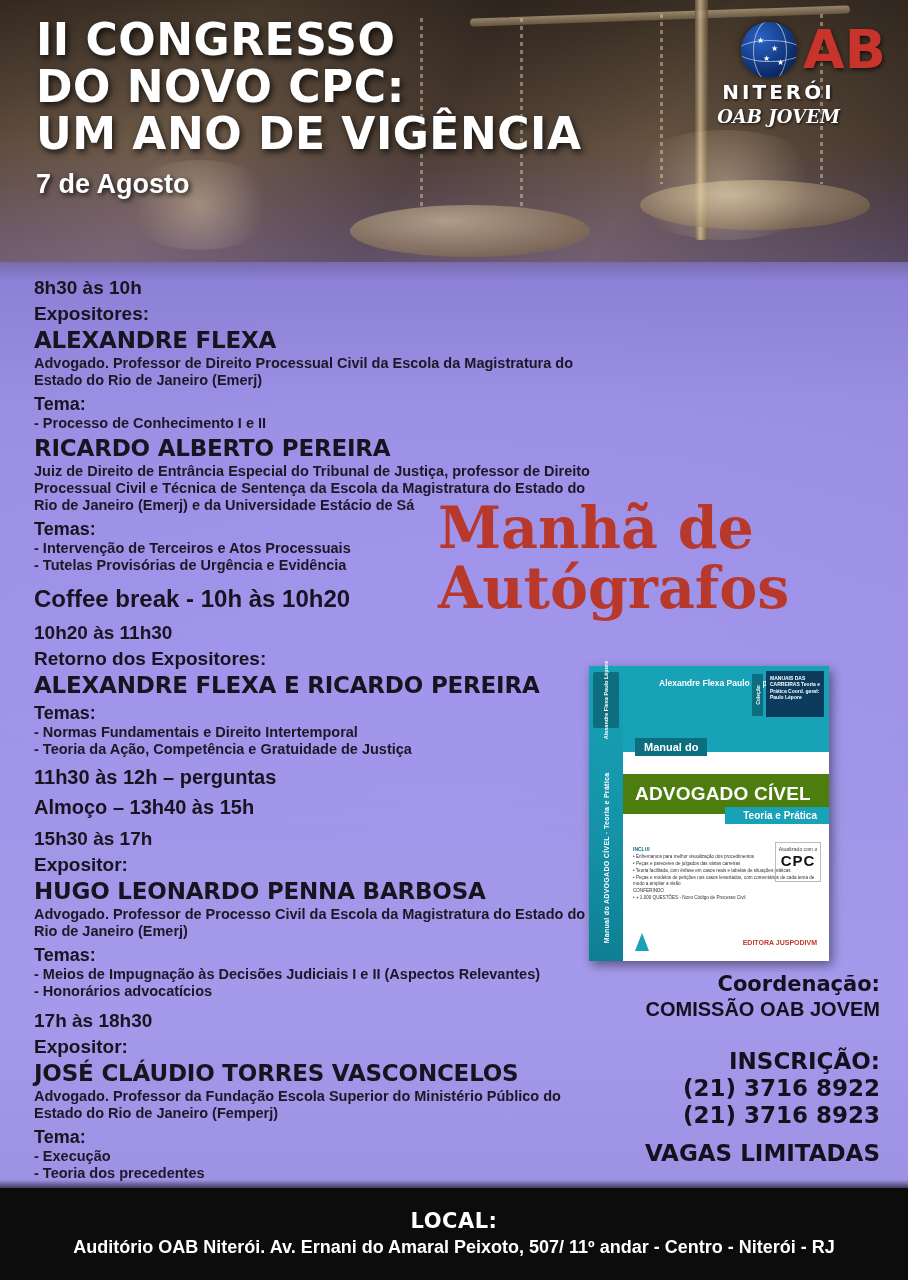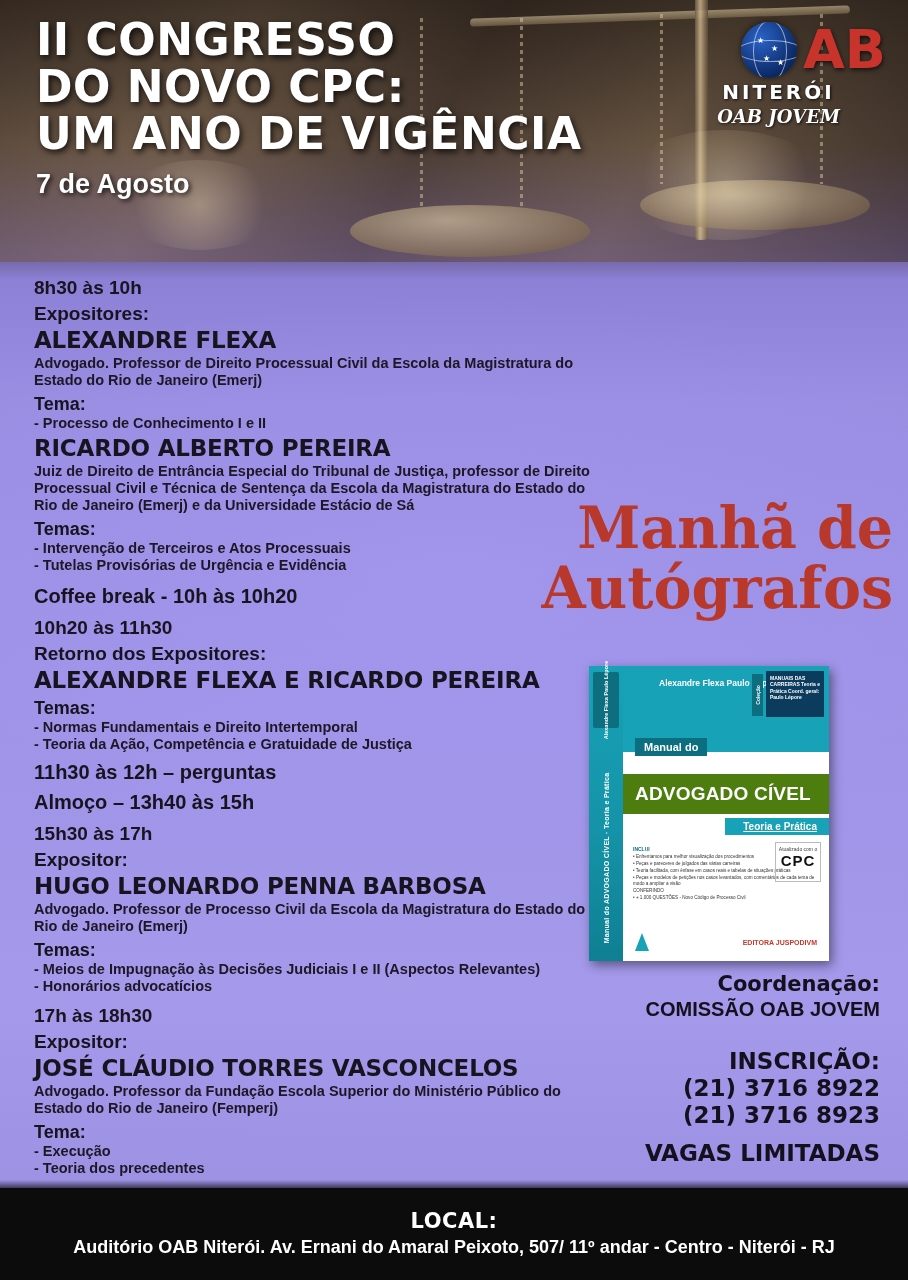--- a/index.html
+++ b/index.html
@@ -105,28 +105,28 @@
   }
 
   
   .program { position: absolute; left: 34px; top: 268px; width: 560px; z-index: 5; color: #17131f; }
   .p-time { font-weight: 700; font-size: 19px; margin-top: 9px; color:#19141f; }
   .p-role { font-weight: 700; font-size: 19px; margin-top: 4px; }
   .p-name { font-family:"DejaVu Sans", sans-serif; font-weight: 900; font-size: 23px; margin-top: 2px; letter-spacing: -0.2px; }
   .p-desc { font-size: 14.5px; line-height: 1.18; margin-top: 2px; font-weight:600; color:#1d1726; }
   .p-temas { font-weight: 700; font-size: 18px; margin-top: 5px; }
   .p-item { font-size: 14.5px; line-height: 1.2; font-weight:600; color:#1d1726; }
-  .p-coffee { font-weight: 700; font-size: 20px; margin-top: 10px; }
+  .p-coffee { font-weight: 700; font-size: 24px; margin-top: 10px; }
   .p-plain { font-weight: 700; font-size: 20px; margin-top: 7px; }
 
   
   .manha {
     position: absolute; left: 438px; top: 498px; width: 455px; z-index: 5;
     font-family: "DejaVu Serif", serif; font-weight: 700; color: #b8392c;
-    font-size: 57px; line-height: 1.05; text-align: right;
+    font-size: 57px; line-height: 1.05; text-align: left;
   }
 
   
   .book {
     position: absolute; left: 589px; top: 666px; width: 240px; height: 295px; z-index: 5;
     box-shadow: 3px 4px 10px rgba(0,0,0,.45);
     display: flex; background: #fff;
   }
   .book-spine {
     width: 34px; background: linear-gradient(to bottom,#17a2b8 0%, #1593a8 55%, #0f7f93 100%);
@@ -161,22 +161,22 @@
   }
   .bf-manual {
     position:absolute; left: 12px; top: 72px; background:#0d6e80; color:#fff;
     font-size: 11px; padding: 3px 9px; font-weight: 600;
   }
   .bf-title {
     position:absolute; left: 0; right:0; top: 108px; background:#4d7c0f; color:#fff;
     font-size: 19px; font-weight: 800; padding: 9px 12px; letter-spacing:.2px;
   }
   .bf-sub {
-    position:absolute; right: 0; top: 152px; background:#17a2b8; color:#fff;
-    font-size: 10px; padding: 3px 12px 3px 18px; font-weight: 600; text-decoration: underline;
+    position:absolute; right: 0; top: 141px; background:#17a2b8; color:#fff;
+    font-size: 10px; padding: 3px 12px 3px 18px; font-weight: 600;
   }
   .bf-body { position:absolute; left: 10px; top: 180px; right: 10px; font-size: 4.6px; color:#333; line-height:1.5; }
   .bf-body b { font-size:5px; color:#0d6e80; }
   .bf-cpc {
     position:absolute; right: 8px; top: 176px; width: 46px; height: 40px;
     border:1px solid #bbb; text-align:center; font-size:5px; color:#444; padding-top:3px;
   }
   .bf-cpc .big { font-size: 15px; font-weight: 900; color:#111; letter-spacing:1px; }
   .bf-editora { position:absolute; right: 12px; bottom: 14px; text-align:center; color:#c0392b; font-size:7px; font-weight:700; line-height:1.3;}
   .bf-leaf { position:absolute; left: 12px; bottom: 10px; width:0;height:0; border-left:7px solid transparent;border-right:7px solid transparent;border-bottom:18px solid #17a2b8; }

